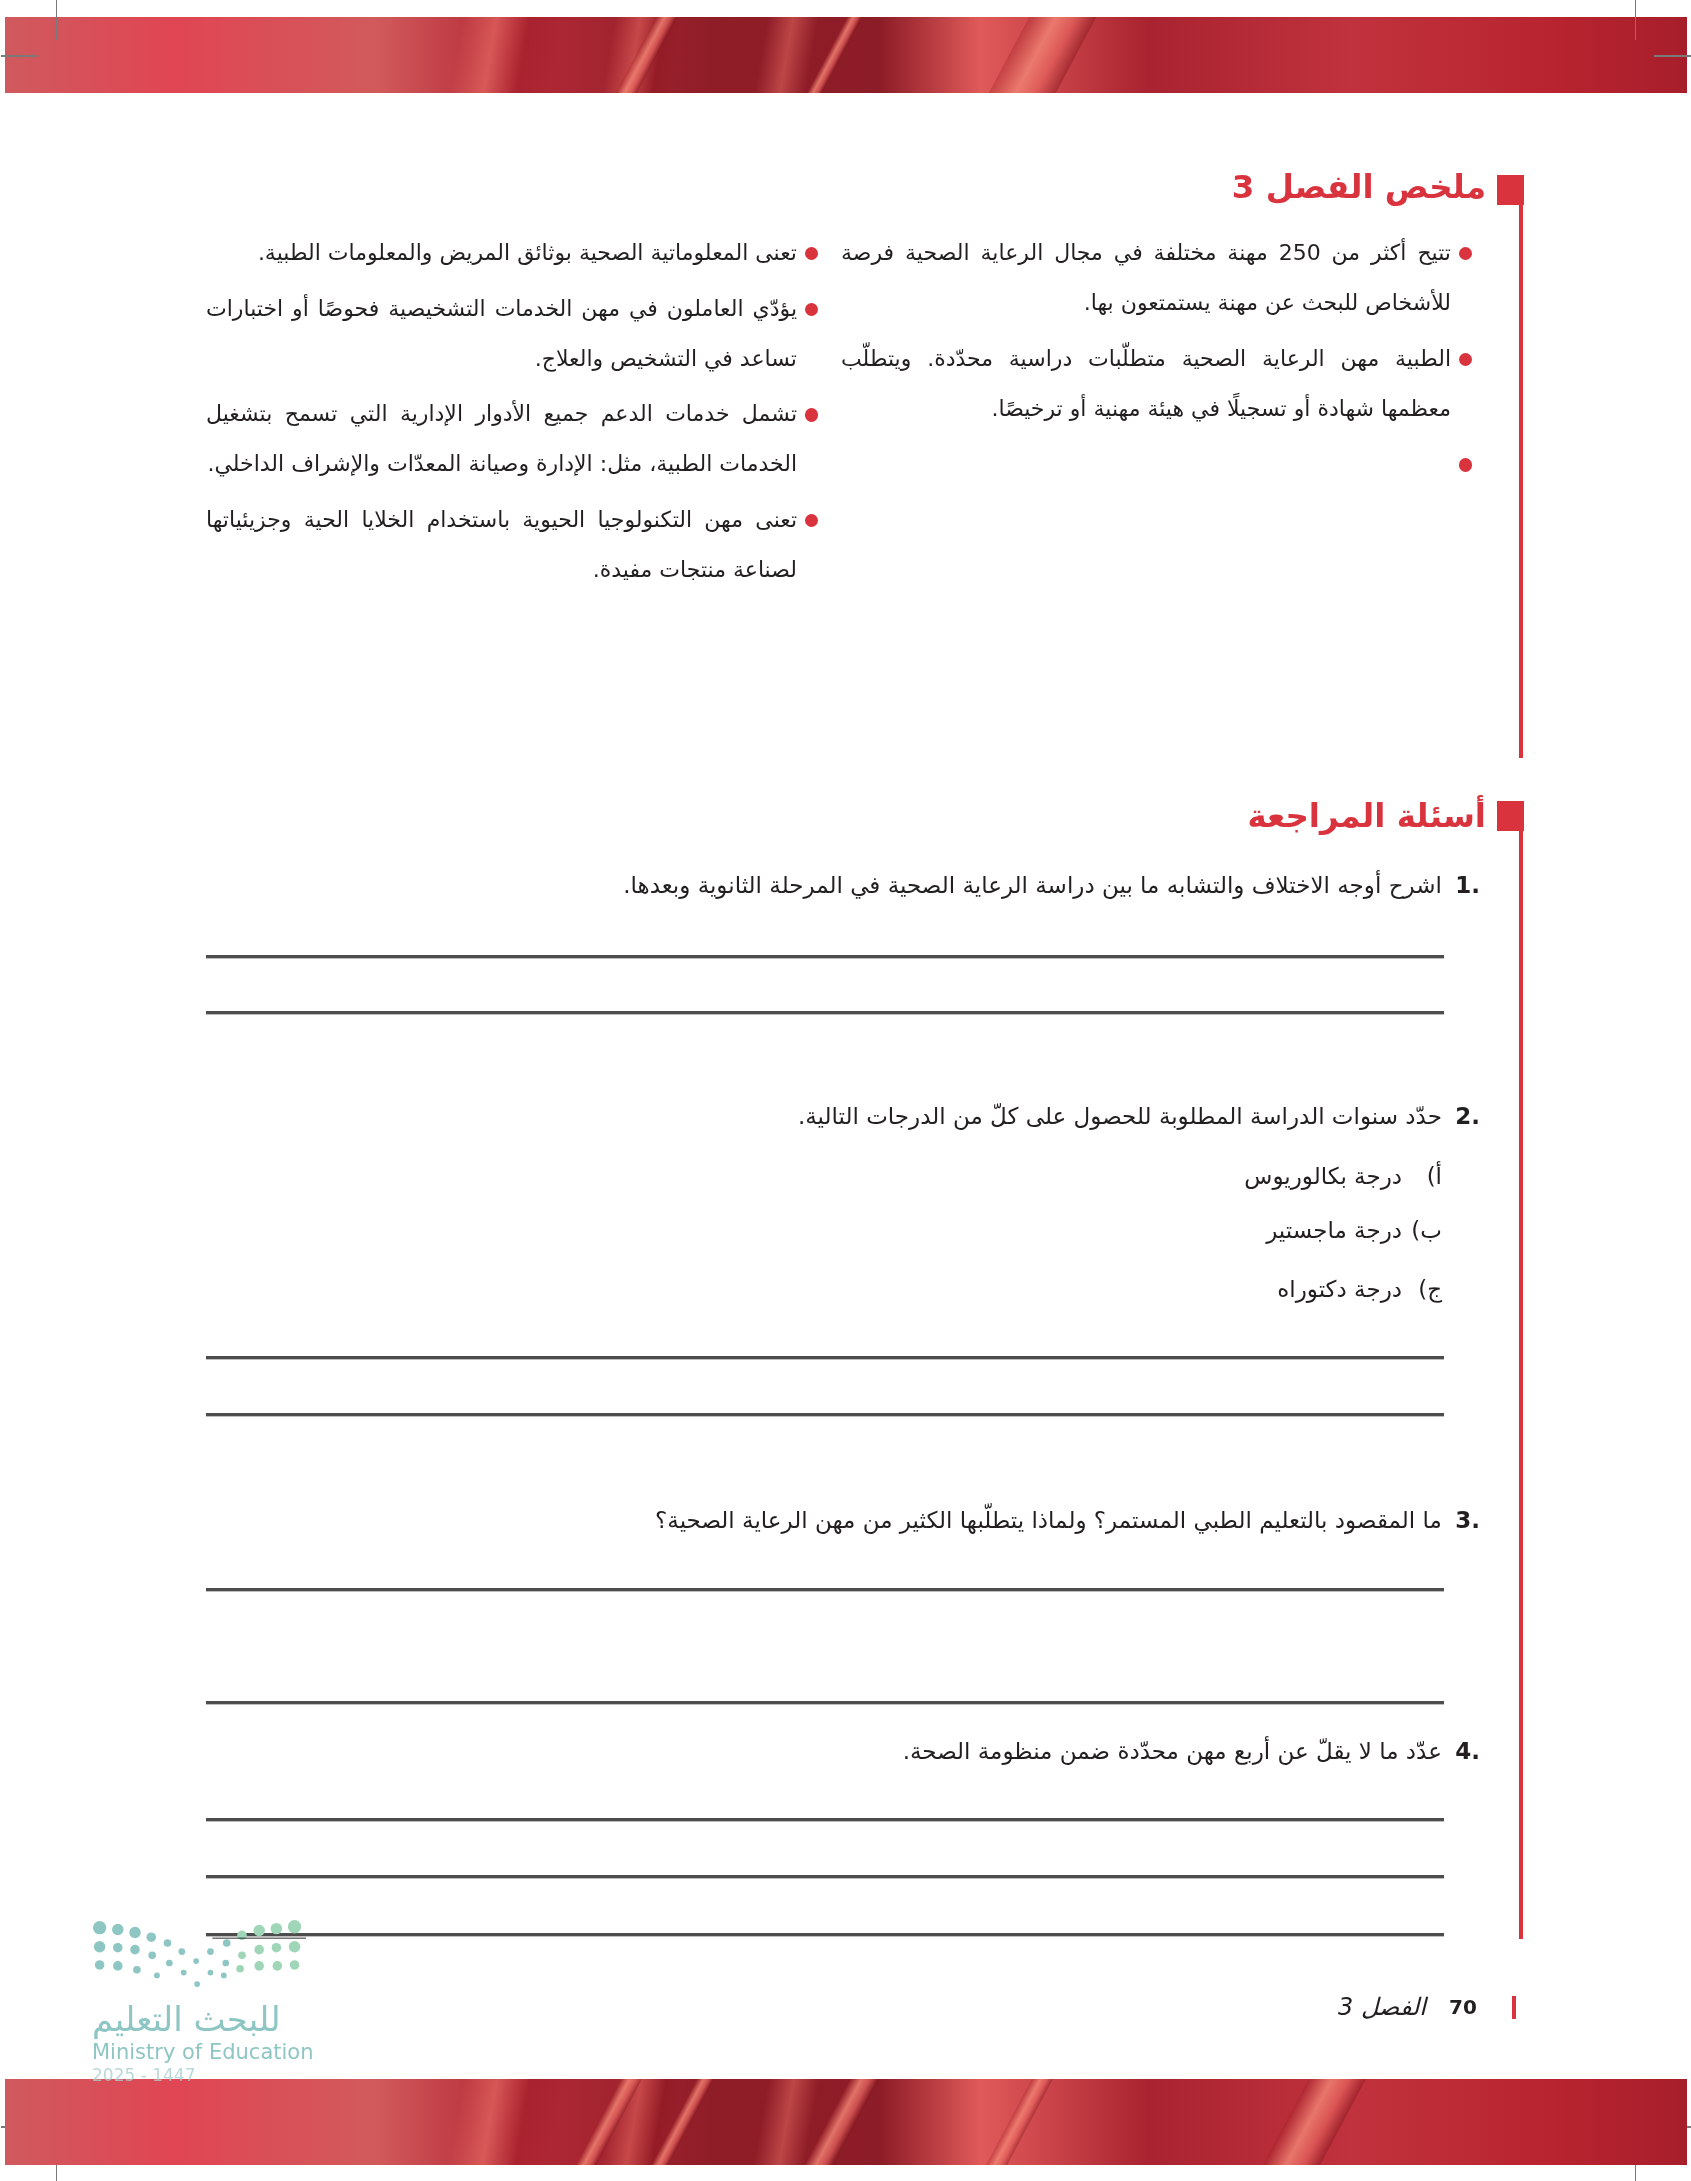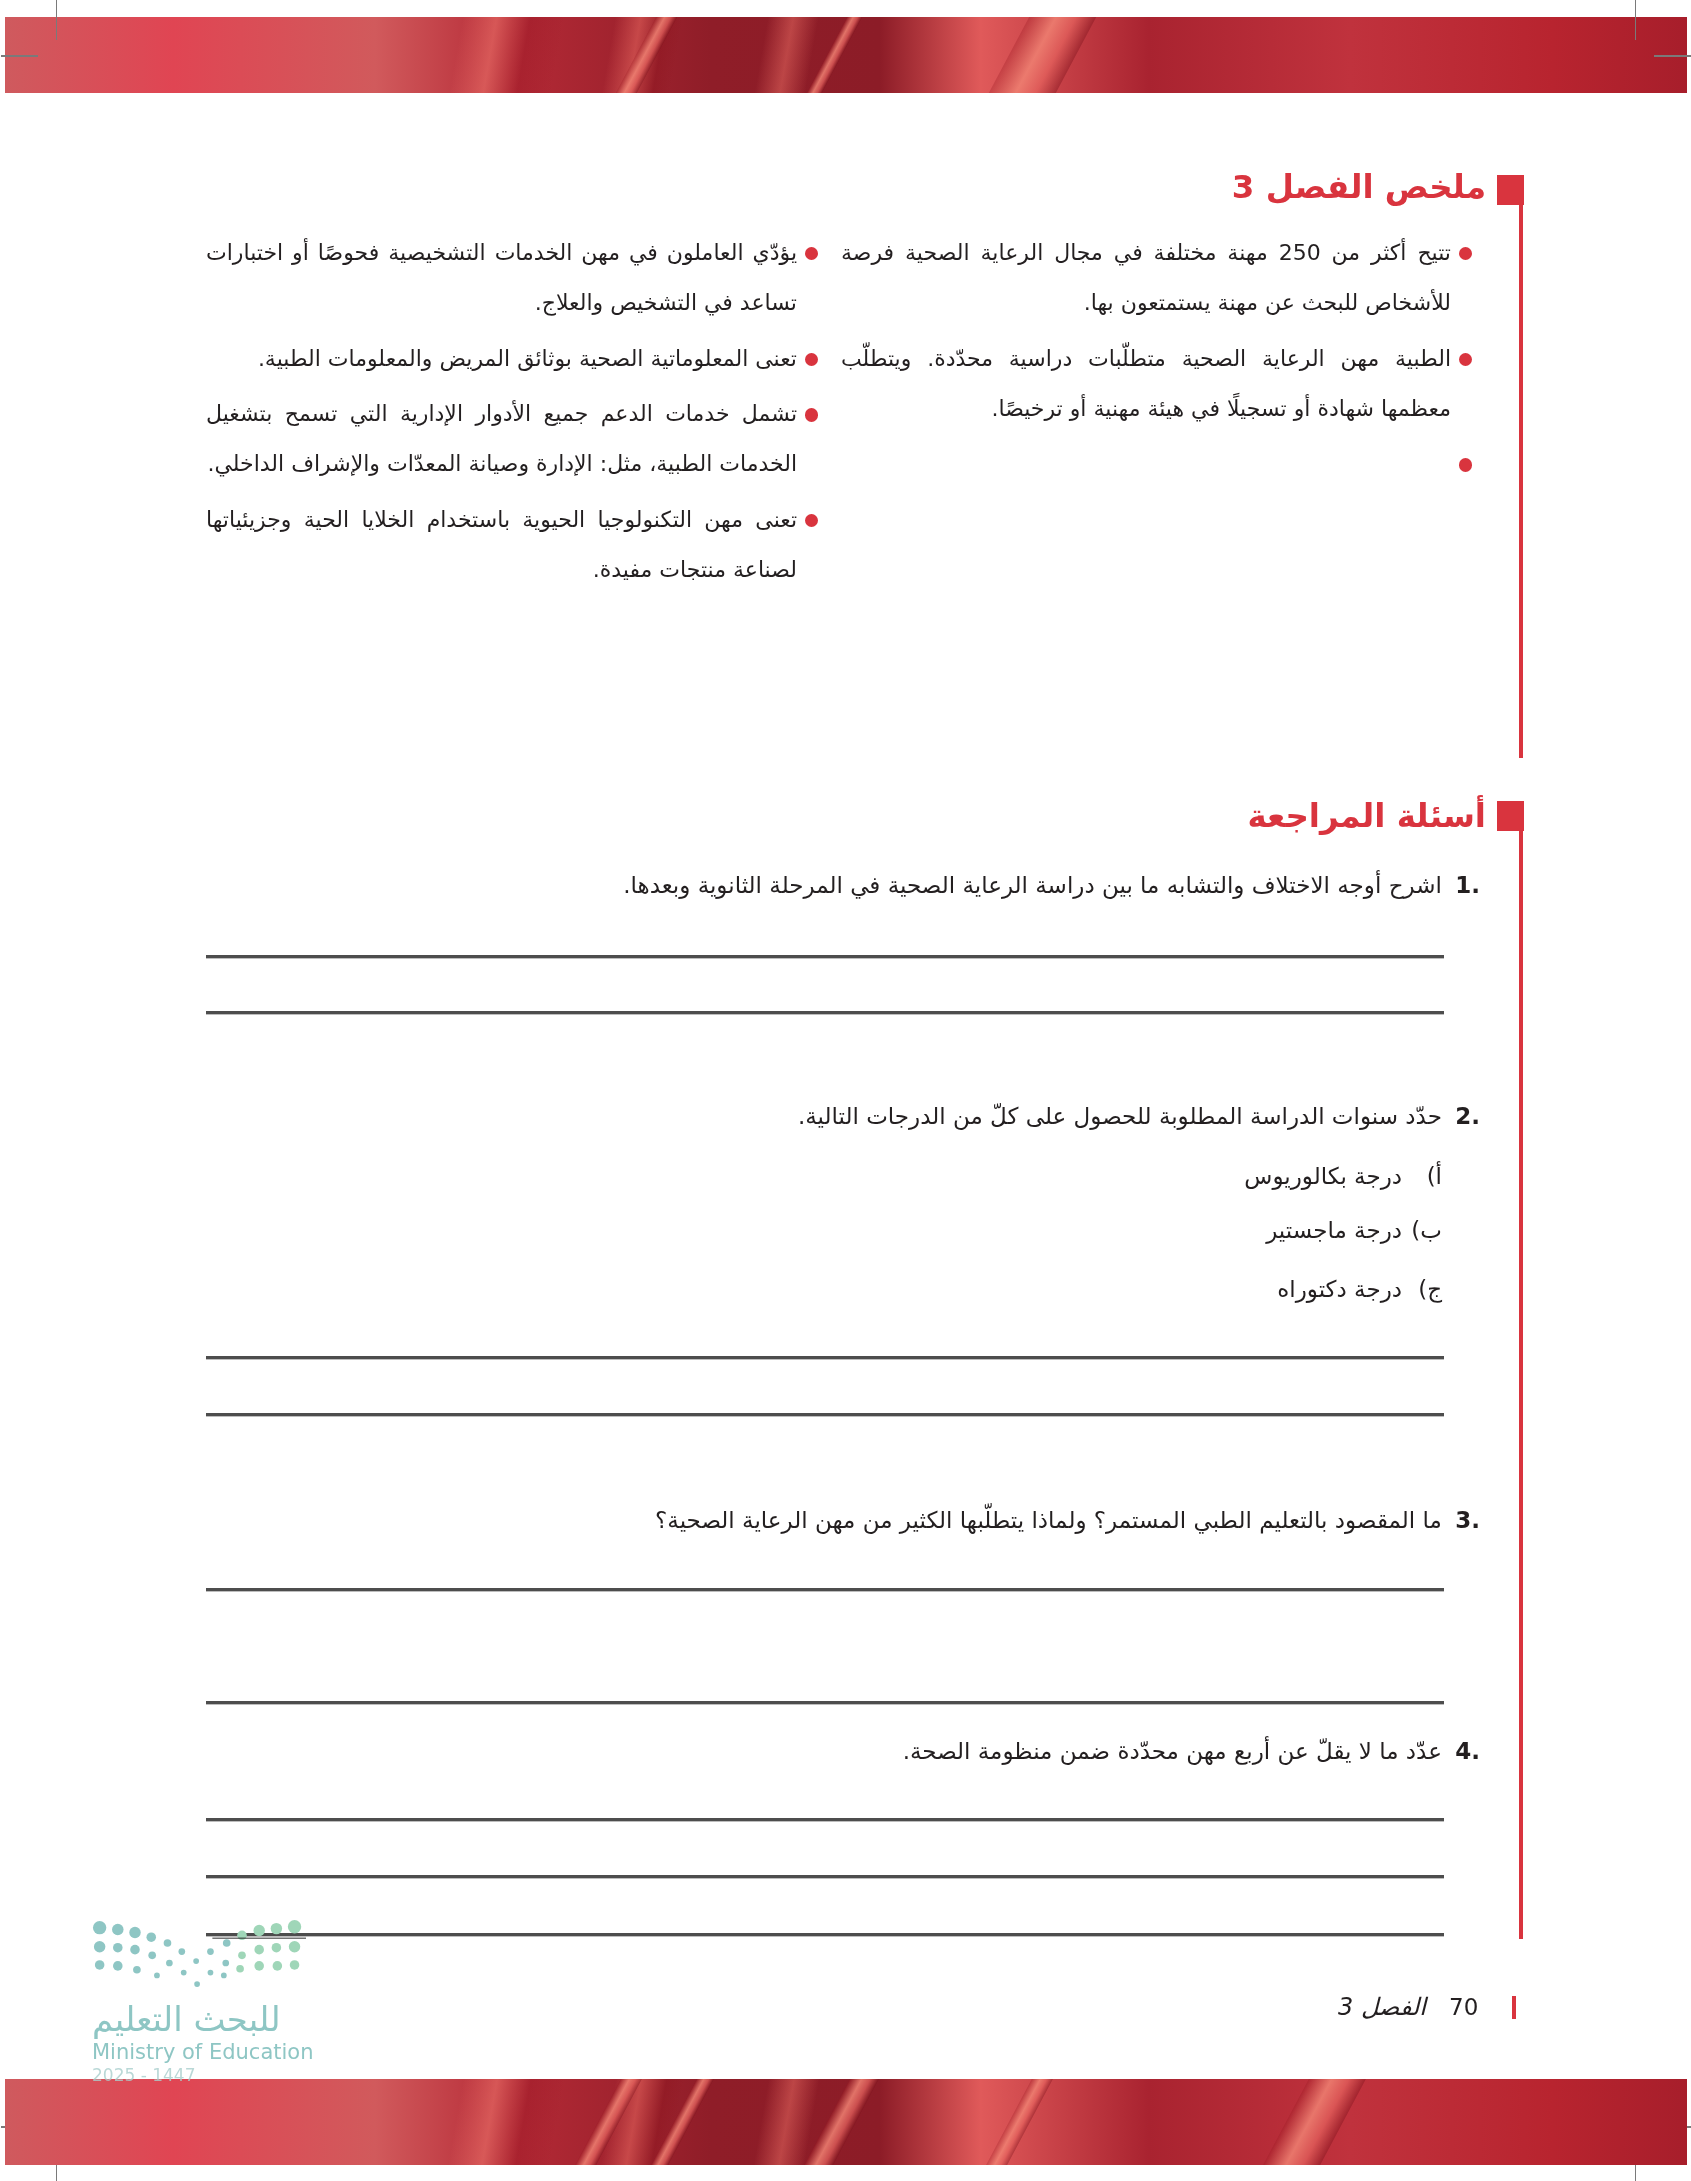--- a/index.html
+++ b/index.html
@@ -51,21 +51,21 @@
   }
   .q .num { font-weight: bold; font-family: "DejaVu Sans", sans-serif; margin-left: 13.4px; direction: ltr; }
   .sub { position: absolute; right: 250px; font-size: 23px; line-height: 38px; white-space: nowrap; display: flex; }
   .sub .letter { width: 40px; display: inline-block; }
   .answer-line {
     position: absolute; left: 206px; width: 1238px; height: 2.9px;
     background: #4d4d4d; border-bottom: 1px solid #bdbdbd;
   }
 
   
-  .page-num { position: absolute; font-weight: normal; font-size: 23px; line-height: 31px; }
+  .page-num { position: absolute; font-weight: bold; font-size: 20px; line-height: 31px; }
   .chapter-label { position: absolute; font-size: 24px; line-height: 31px; white-space: nowrap; font-style: italic; }
   .footer-bar { position: absolute; left: 1512px; top: 1996px; width: 3.8px; height: 23px; background: #d9343e; }
 
   .logo-ar { position: absolute; left: 92px; top: 1998px; font-size: 34px; line-height: 42px; color: #8ec6c4; white-space: nowrap; direction: rtl; }
   .logo-en { position: absolute; left: 92px; top: 2040px; font-size: 21px; line-height: 25px; color: #8ec6c4; direction: ltr; white-space: nowrap; }
   .logo-year { position: absolute; left: 92px; top: 2065px; font-size: 17px; line-height: 21px; color: #a9cfcd; direction: ltr; white-space: nowrap; opacity: 0.8; }
   .logo-dots { position: absolute; left: 92px; top: 1916px; width: 214px; height: 73px; }
 </style>
 </head>
 <body>
@@ -89,22 +89,22 @@
 <div class="vrule" style="top:205px;height:553px;"></div>
 <div class="heading" style="top:164px;">ملخص الفصل 3</div>
 
 <div class="col col-right">
   <p class="bullet"><span class="dot"></span><span>تتيح أكثر من 250 مهنة مختلفة في مجال الرعاية الصحية فرصة للأشخاص للبحث عن مهنة يستمتعون بها.</span></p>
   <p class="bullet"><span class="dot"></span><span>الطبية مهن الرعاية الصحية متطلّبات دراسية محدّدة. ويتطلّب معظمها شهادة أو تسجيلًا في هيئة مهنية أو ترخيصًا.</span></p>
   <p class="bullet"><span class="dot"></span></p>
 </div>
 
 <div class="col col-left">
+  <p class="bullet"><span class="dot"></span><span>تعنى المعلوماتية الصحية بوثائق المريض والمعلومات الطبية.</span></p>
   <p class="bullet"><span class="dot"></span><span>يؤدّي العاملون في مهن الخدمات التشخيصية فحوصًا أو اختبارات تساعد في التشخيص والعلاج.</span></p>
-  <p class="bullet"><span class="dot"></span><span>تعنى المعلوماتية الصحية بوثائق المريض والمعلومات الطبية.</span></p>
   <p class="bullet"><span class="dot"></span><span>تشمل خدمات الدعم جميع الأدوار الإدارية التي تسمح بتشغيل الخدمات الطبية، مثل: الإدارة وصيانة المعدّات والإشراف الداخلي.</span></p>
   <p class="bullet"><span class="dot"></span><span>تعنى مهن التكنولوجيا الحيوية باستخدام الخلايا الحية وجزيئياتها لصناعة منتجات مفيدة.</span></p>
 </div>
 
 <div class="heading-block" style="left:1497px;top:801px;width:27px;height:30px;"></div>
 <div class="vrule" style="top:831px;height:1108px;"></div>
 <div class="heading" style="top:793px;text-align:right;">أسئلة المراجعة</div>
 
 <div class="q" style="top:866px;">
   <span class="num">1.</span>

